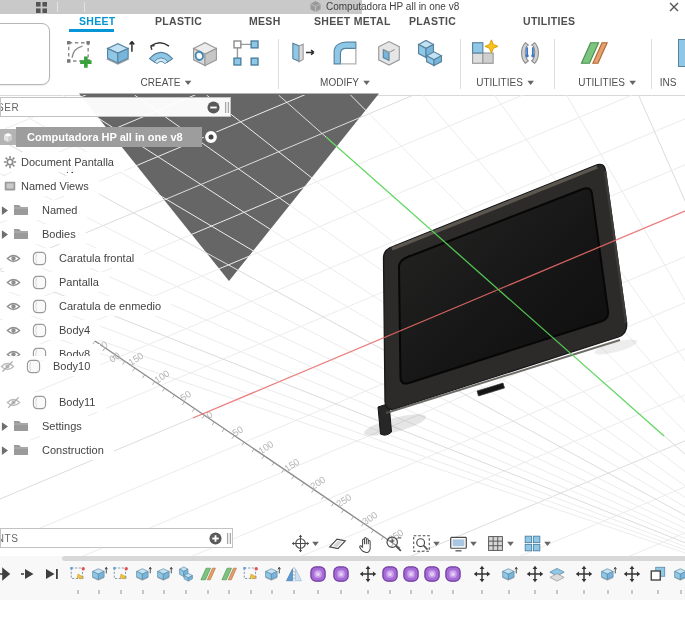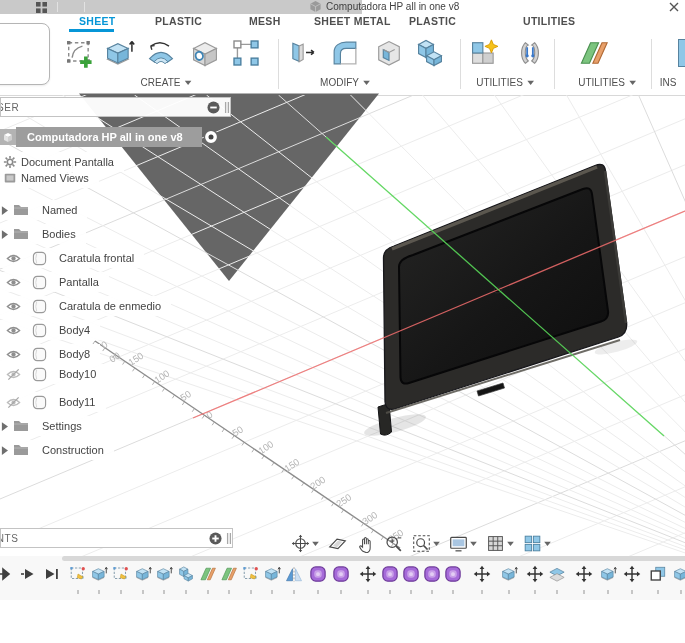--- a/index.html
+++ b/index.html
@@ -401,21 +401,21 @@
   <div id="browser-items">
       <div class="brow" style="top: 152px; padding-left: 3px;">
         <span class="bico" style="width: 14px; height: 14px; margin-right: 4px;">
           <svg viewBox="0 0 16 16">
             <circle cx="8" cy="8" r="3.1" fill="none" stroke="#8a8a8a" stroke-width="1.8"></circle>
             <path d="M8 1v3M8 12v3M1 8h3M12 8h3M3 3l2.1 2.1M10.9 10.9L13 13M13 3l-2.1 2.1M5.1 10.9L3 13" stroke="#8a8a8a" stroke-width="1.8"></path>
           </svg>
         </span>
         <span class="lbl">Document Pantalla</span>
       </div>
-      <div class="brow" style="top: 168px; padding-left: 3px;">
+      <div class="brow" style="top: 176px; padding-left: 3px;">
         <span class="bico" style="width: 14px; height: 14px; margin-right: 4px;">
           <svg viewBox="0 0 16 16">
             <rect x="2" y="3" width="12" height="10" rx="1" fill="#9a9a9a"></rect>
             <rect x="4" y="5" width="8" height="6" fill="#c9c9c9"></rect>
           </svg>
         </span>
         <span class="lbl">Named Views</span>
       </div>
       <div class="brow" style="top: 200px; padding-left: 1px;">
         <span class="bico" style="width: 7px; height: 9px; margin-right: 5px;">
@@ -513,21 +513,21 @@
           </svg>
         </span>
         <span class="bico" style="width: 15px; height: 15px; margin-right: 12px;">
           <svg viewBox="0 0 16 16">
             <rect x="1.5" y="1.5" width="13" height="13" rx="4" fill="#fafafa" stroke="#9a9a9a" stroke-width="1.2"></rect>
             <path d="M5 3q-2 5 0 10" stroke="#d5d5d5" fill="none"></path>
           </svg>
         </span>
         <span class="lbl">Body8</span>
       </div>
-      <div class="brow" style="top: 364px; padding-left: 6px;">
+      <div class="brow" style="top: 356px; ">
         <span class="bico" style="width: 15px; height: 15px; margin-right: 11px;">
           <svg viewBox="0 0 16 16">
             <path d="M1.5 8q6.5-6.5 13 0q-6.5 6.5-13 0z" fill="none" stroke="#bcbcbc" stroke-width="1.4"></path>
             <circle cx="8" cy="8" r="2.2" fill="#bcbcbc"></circle>
             <path d="M2.5 13.5L13.5 2.5" stroke="#a8a8a8" stroke-width="1.4"></path>
           </svg>
         </span>
         <span class="bico" style="width: 15px; height: 15px; margin-right: 12px;">
           <svg viewBox="0 0 16 16">
             <rect x="1.5" y="1.5" width="13" height="13" rx="4" fill="#fafafa" stroke="#9a9a9a" stroke-width="1.2"></rect>

